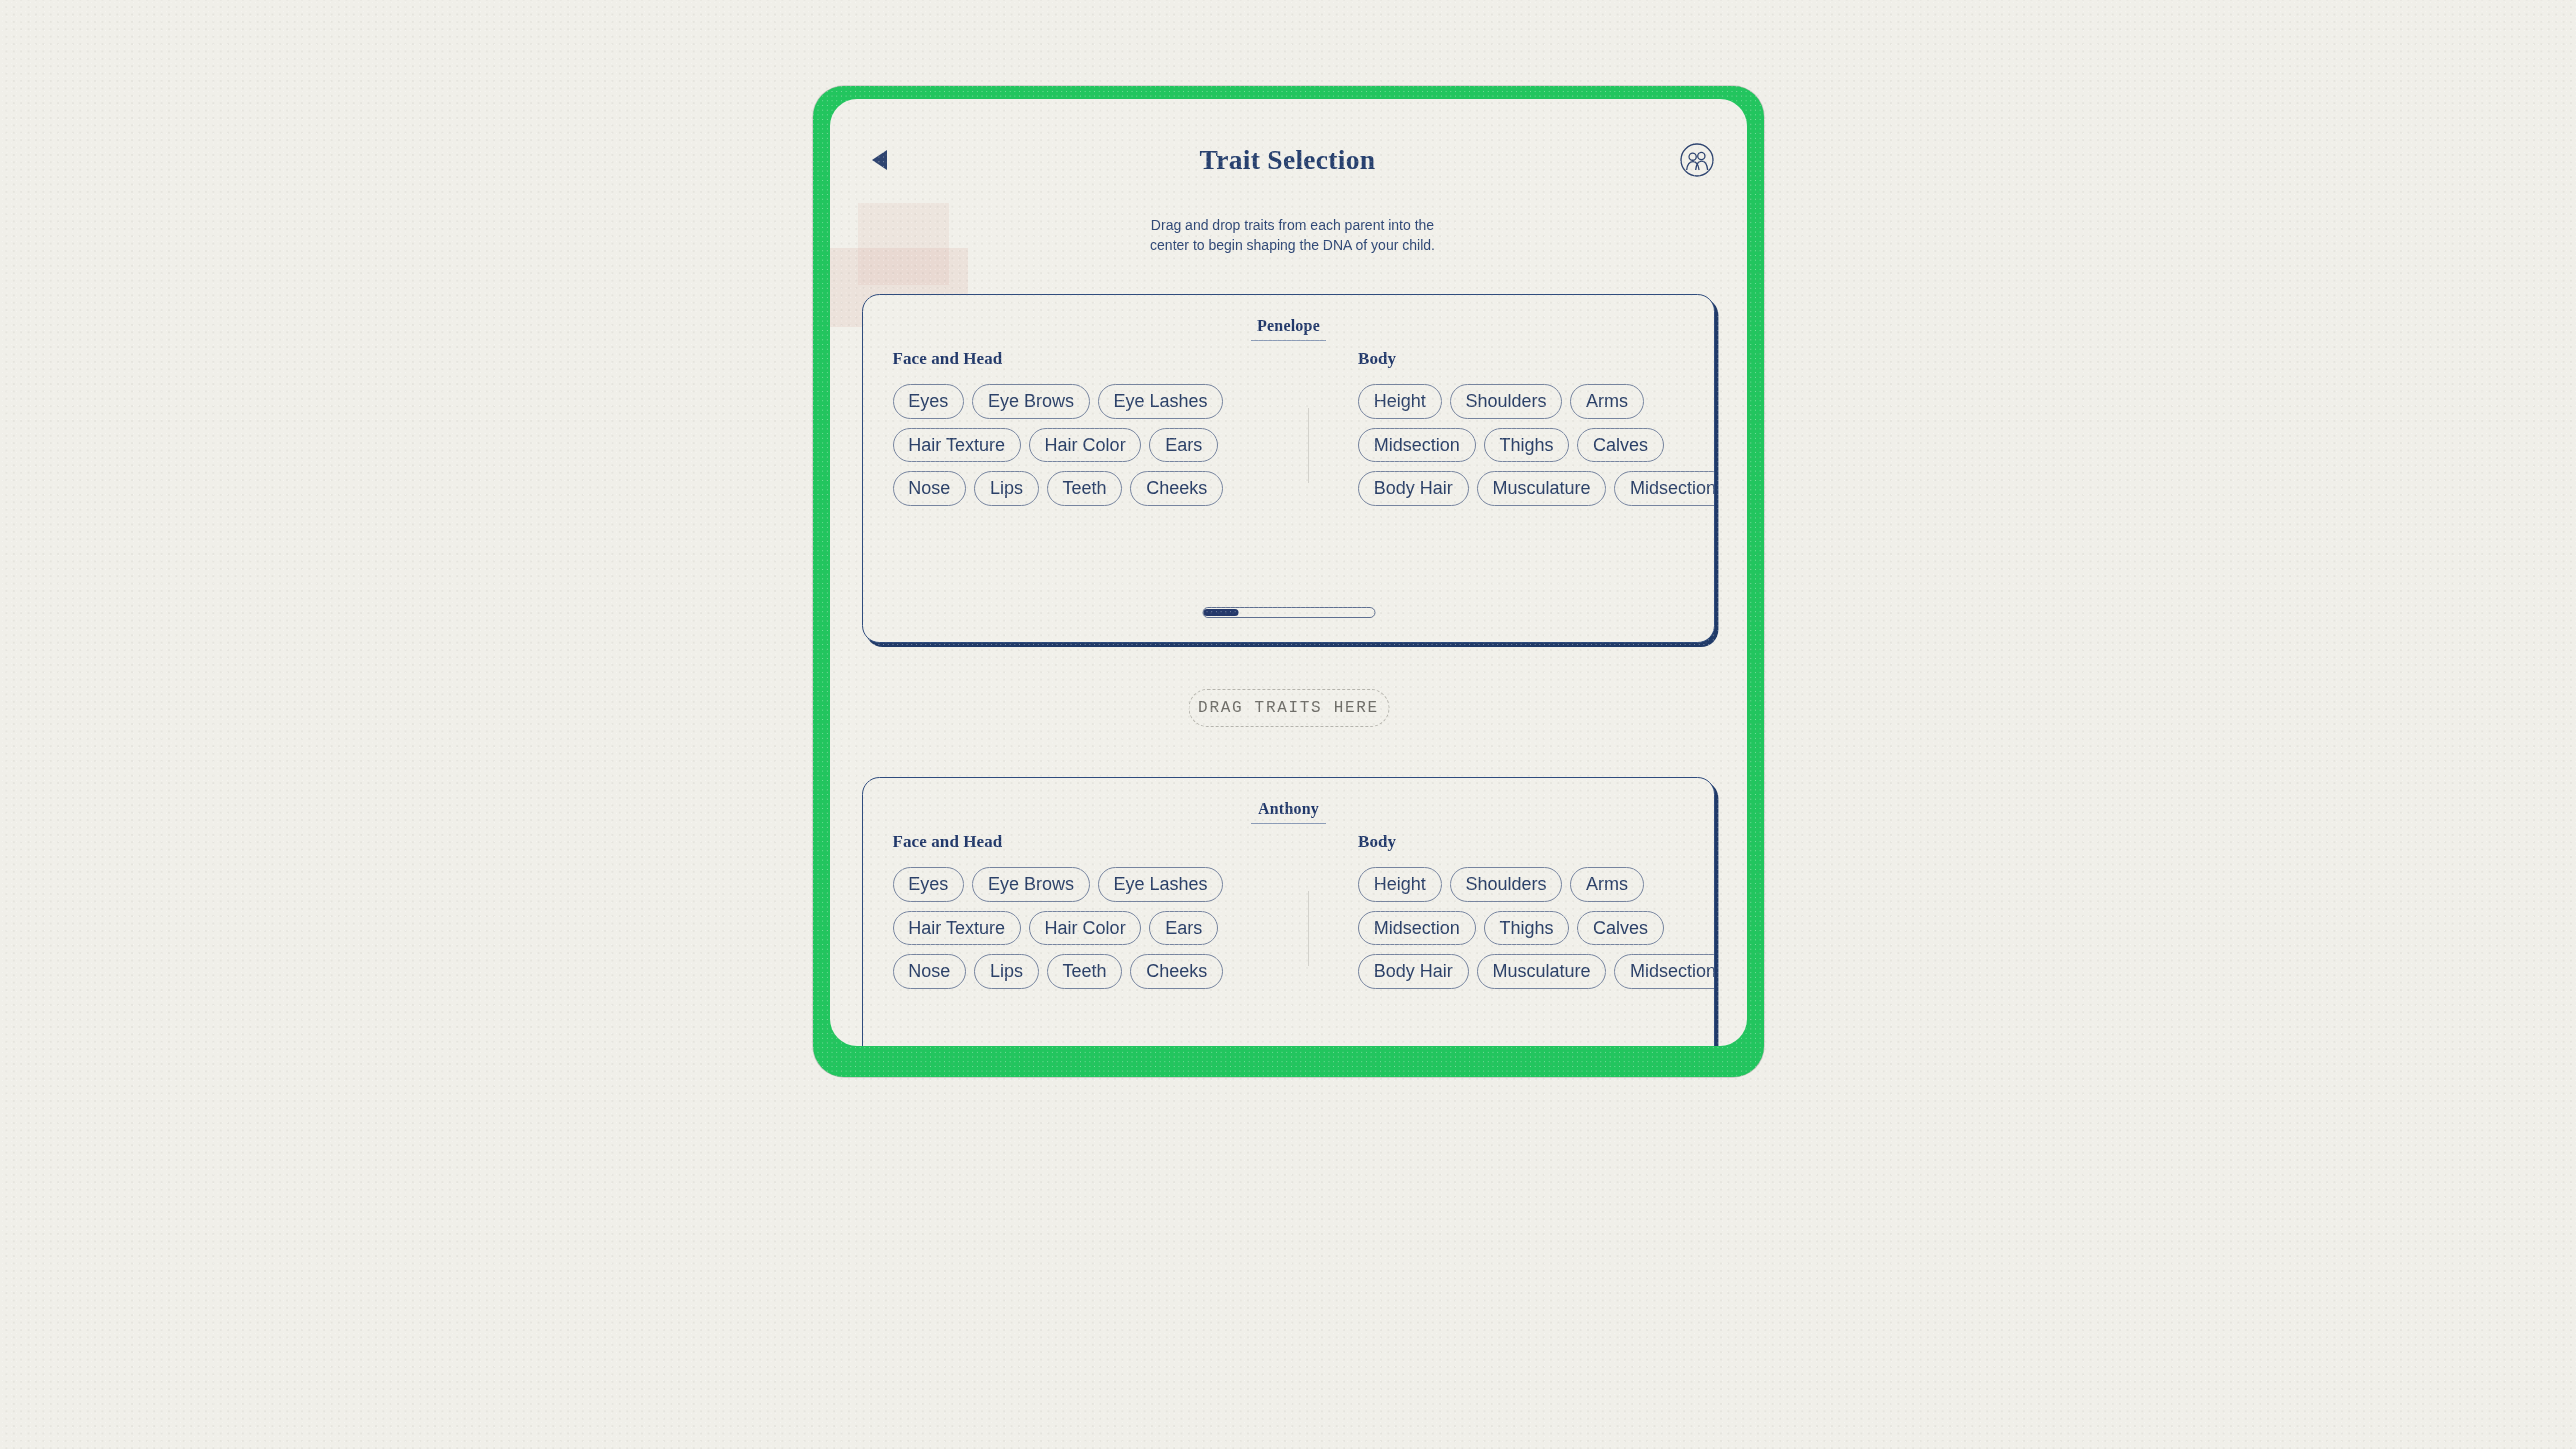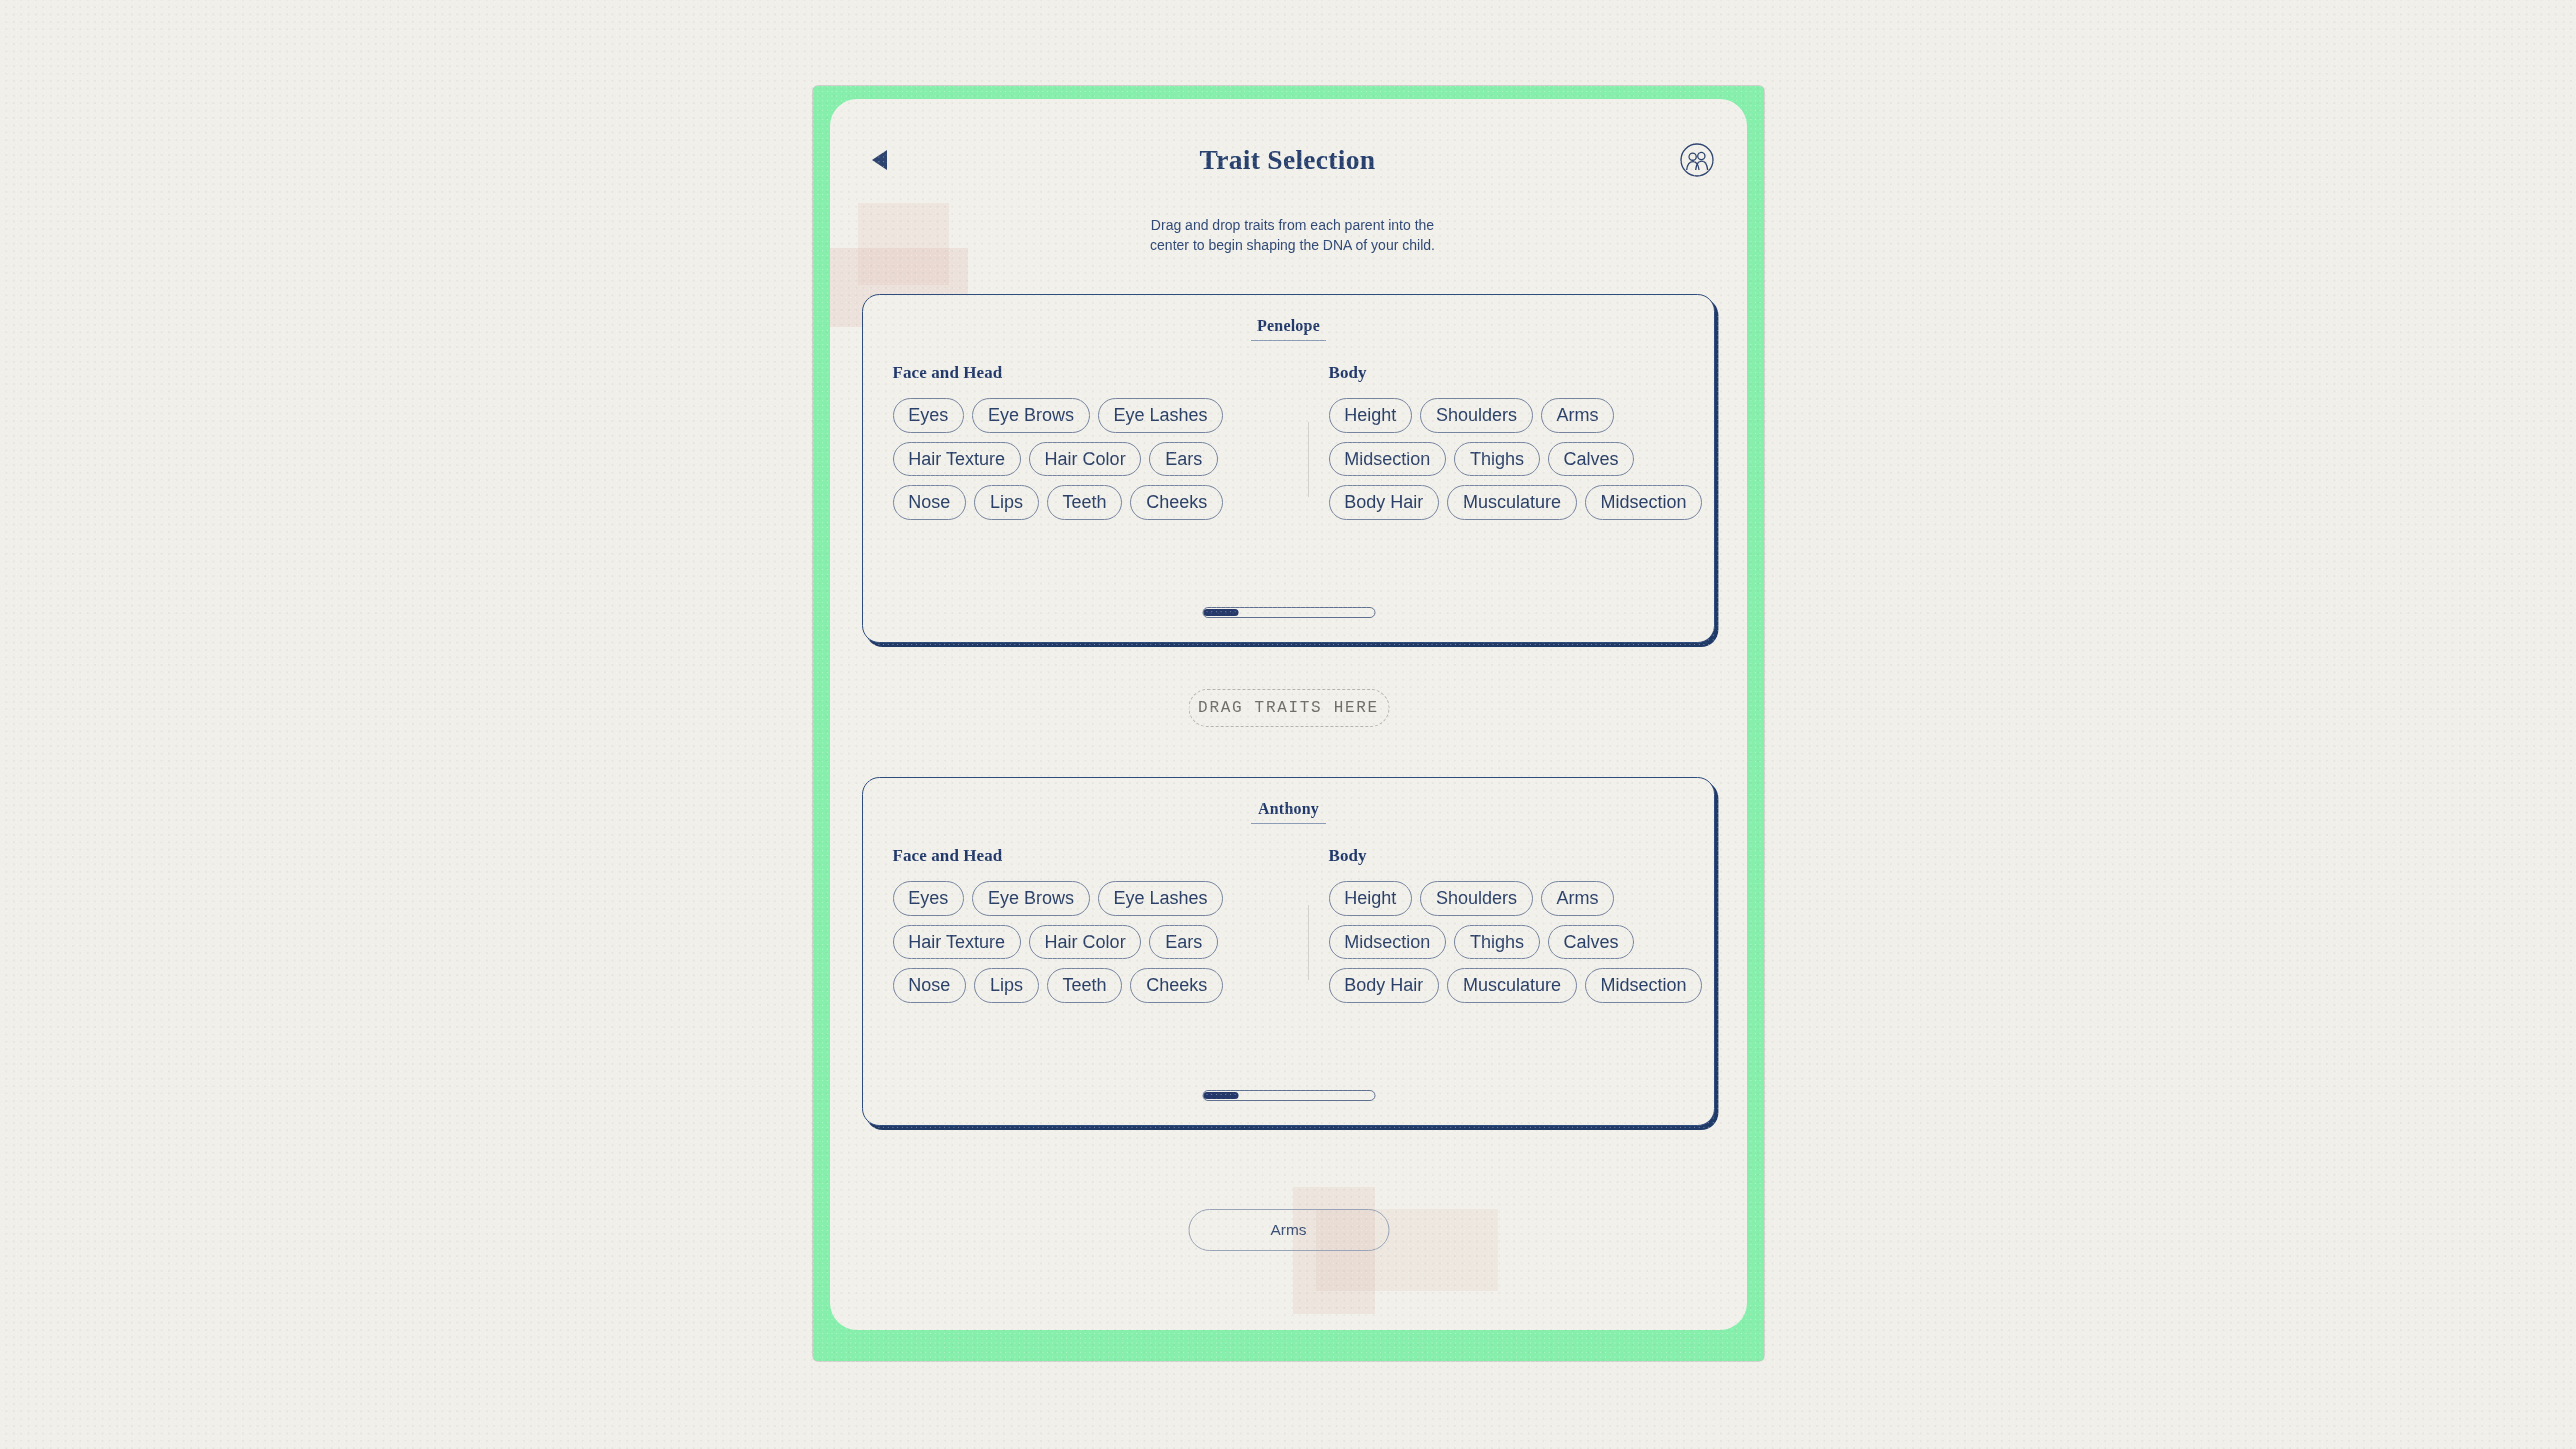--- a/index.html
+++ b/index.html
@@ -29,23 +29,23 @@
     background-size: 4.7px 4.7px, 7.4px 7.4px;
     background-position: 0 0, 2.7px 3.4px;
   }
 
   
   .tablet-frame {
     position: absolute;
     left: 813px;
     top: 86px;
     width: 951px;
-    height: 1275px;
-    border-radius: 5px;
-    background: #86efac;
+    height: 991px;
+    border-radius: 31px;
+    background: #22c55e;
     box-shadow: 0 0 0 0.7px rgba(0,0,0,.18);
     overflow: hidden;
   }
   .tablet-frame::after {
     content: "";
     position: absolute;
     inset: 0;
     border-radius: 39px;
     pointer-events: none;
     opacity: .55;
@@ -151,23 +151,24 @@
   }
   .parent-name-rule {
     width: 75px;
     height: 1.3px;
     background: #8b9bb6;
     margin: 4.7px auto 0;
   }
 
   .card-columns {
     display: flex;
-    margin-top: 22px;
+    margin-top: 8px;
     padding: 0 0 0 29.5px;
     position: relative;
+    justify-content: space-between;
   }
   .col-divider {
     position: absolute;
     left: 445px;
     top: 59px;
     width: 1.3px;
     height: 75px;
     background: #d3d2cc;
   }
   .trait-col { position: relative; }

